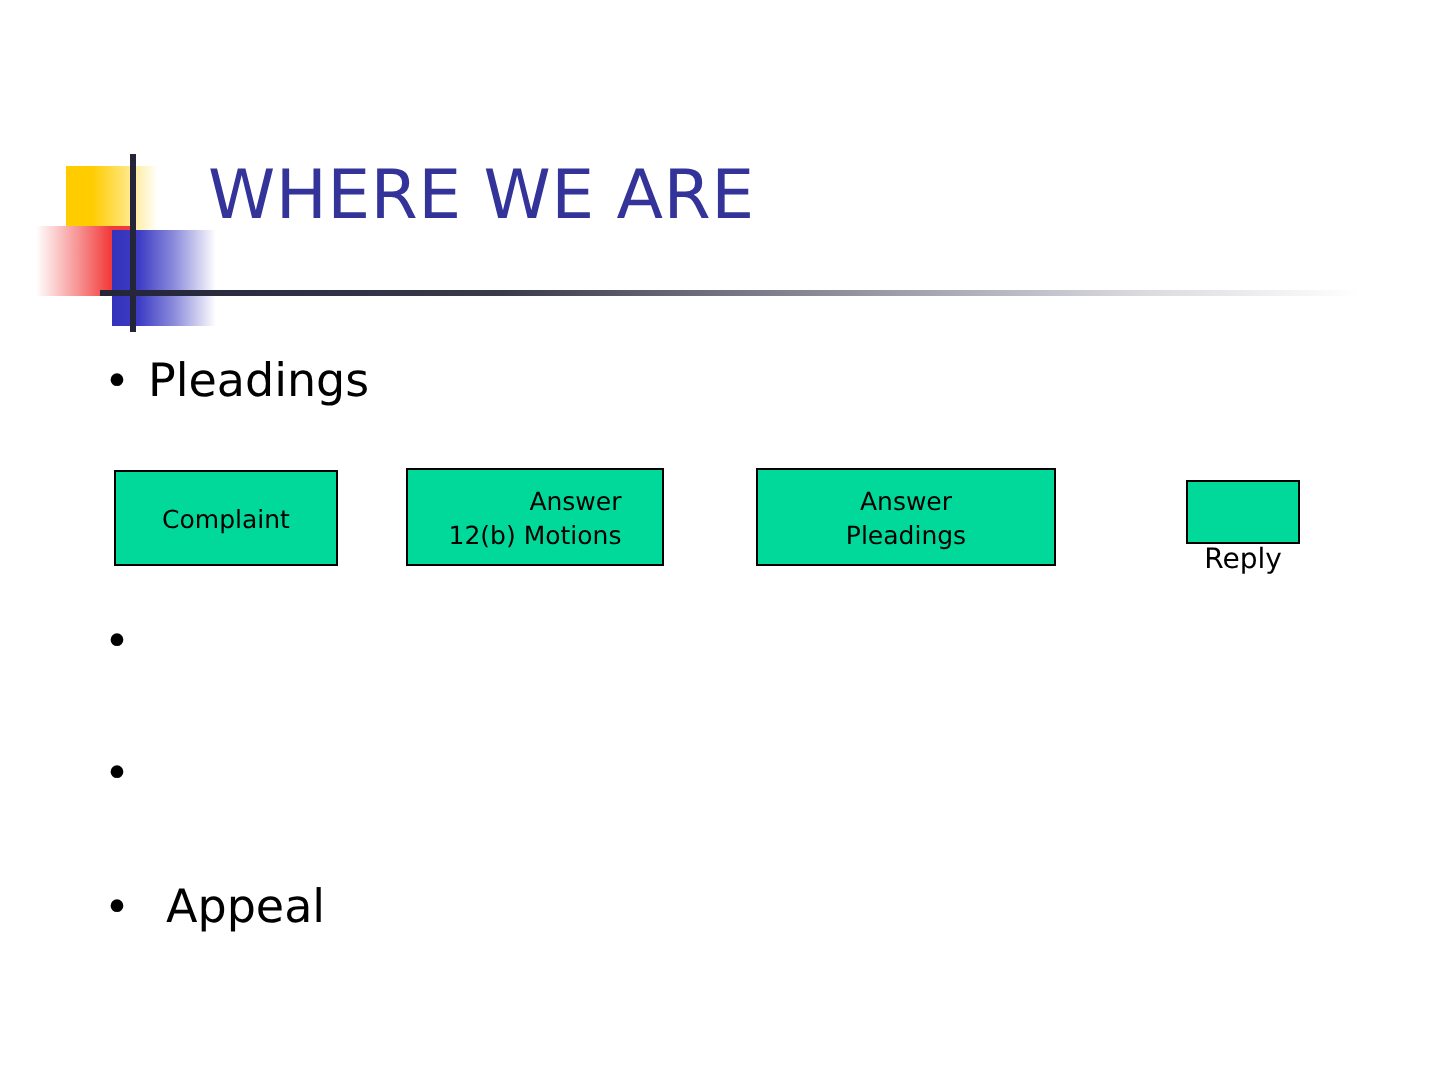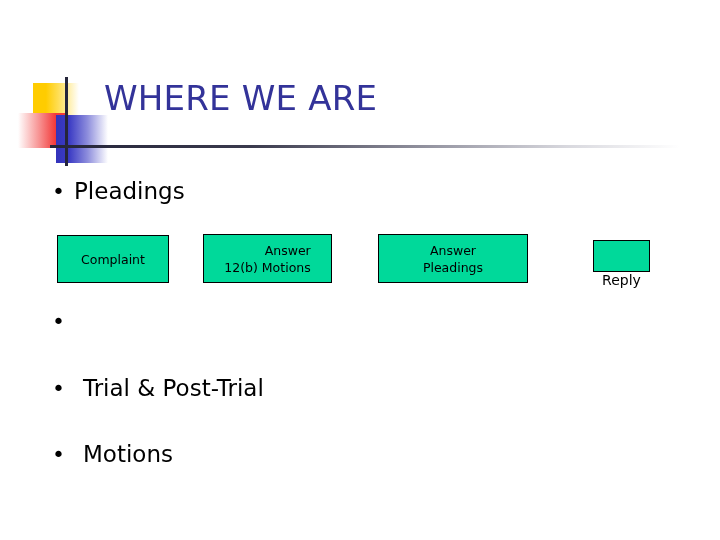--- a/index.html
+++ b/index.html
@@ -190,26 +190,25 @@
     <span class="bullet-dot">•</span>
     <span class="bullet-text">Pleadings</span>
   </div>
 
   <div class="bullet-row bullet-2">
     <span class="bullet-dot">•</span>
   </div>
 
   <div class="bullet-row bullet-3">
     <span class="bullet-dot">•</span>
-    <span class="bullet-text">Trial &amp; Post-Trial</span>
   </div>
 
   <div class="bullet-row bullet-4">
     <span class="bullet-dot">•</span>
-    <span class="bullet-text">Motions</span>
+    <span class="bullet-text">Appeal</span>
   </div>
 
   <div class="pbox pbox-complaint">
     <span class="pbox-label">Complaint</span>
   </div>
 
   <div class="pbox pbox-answer">
     <span class="pbox-label">Answer
 12(b) Motions</span>
   </div>

